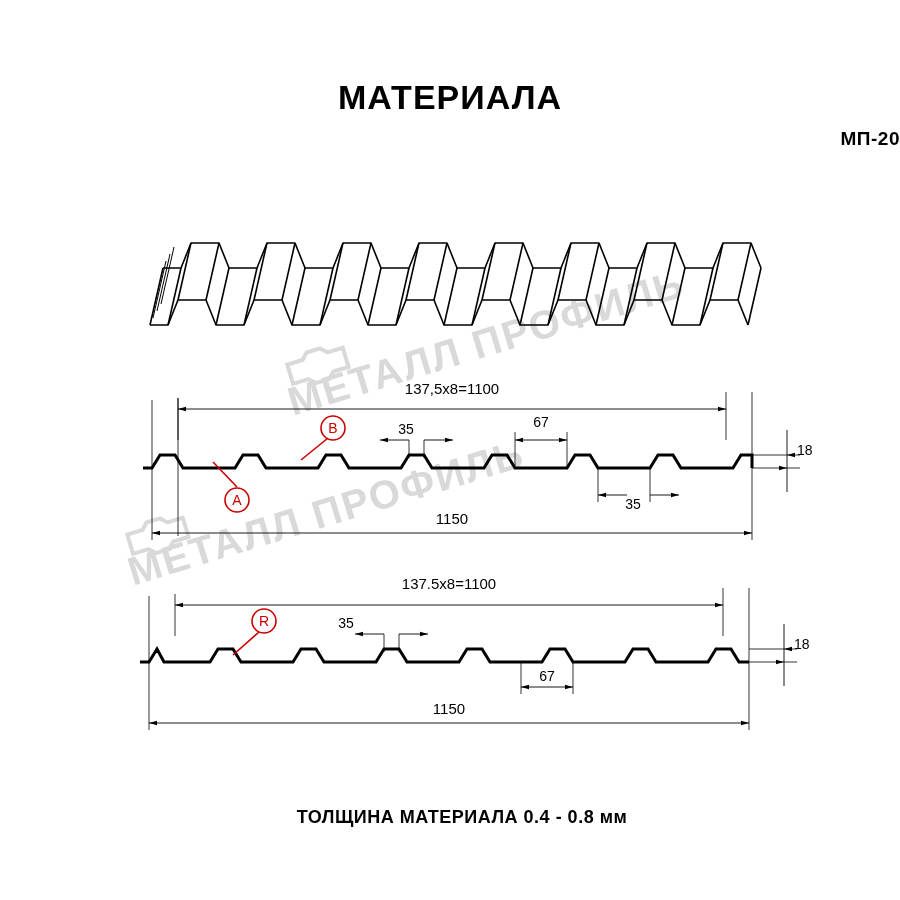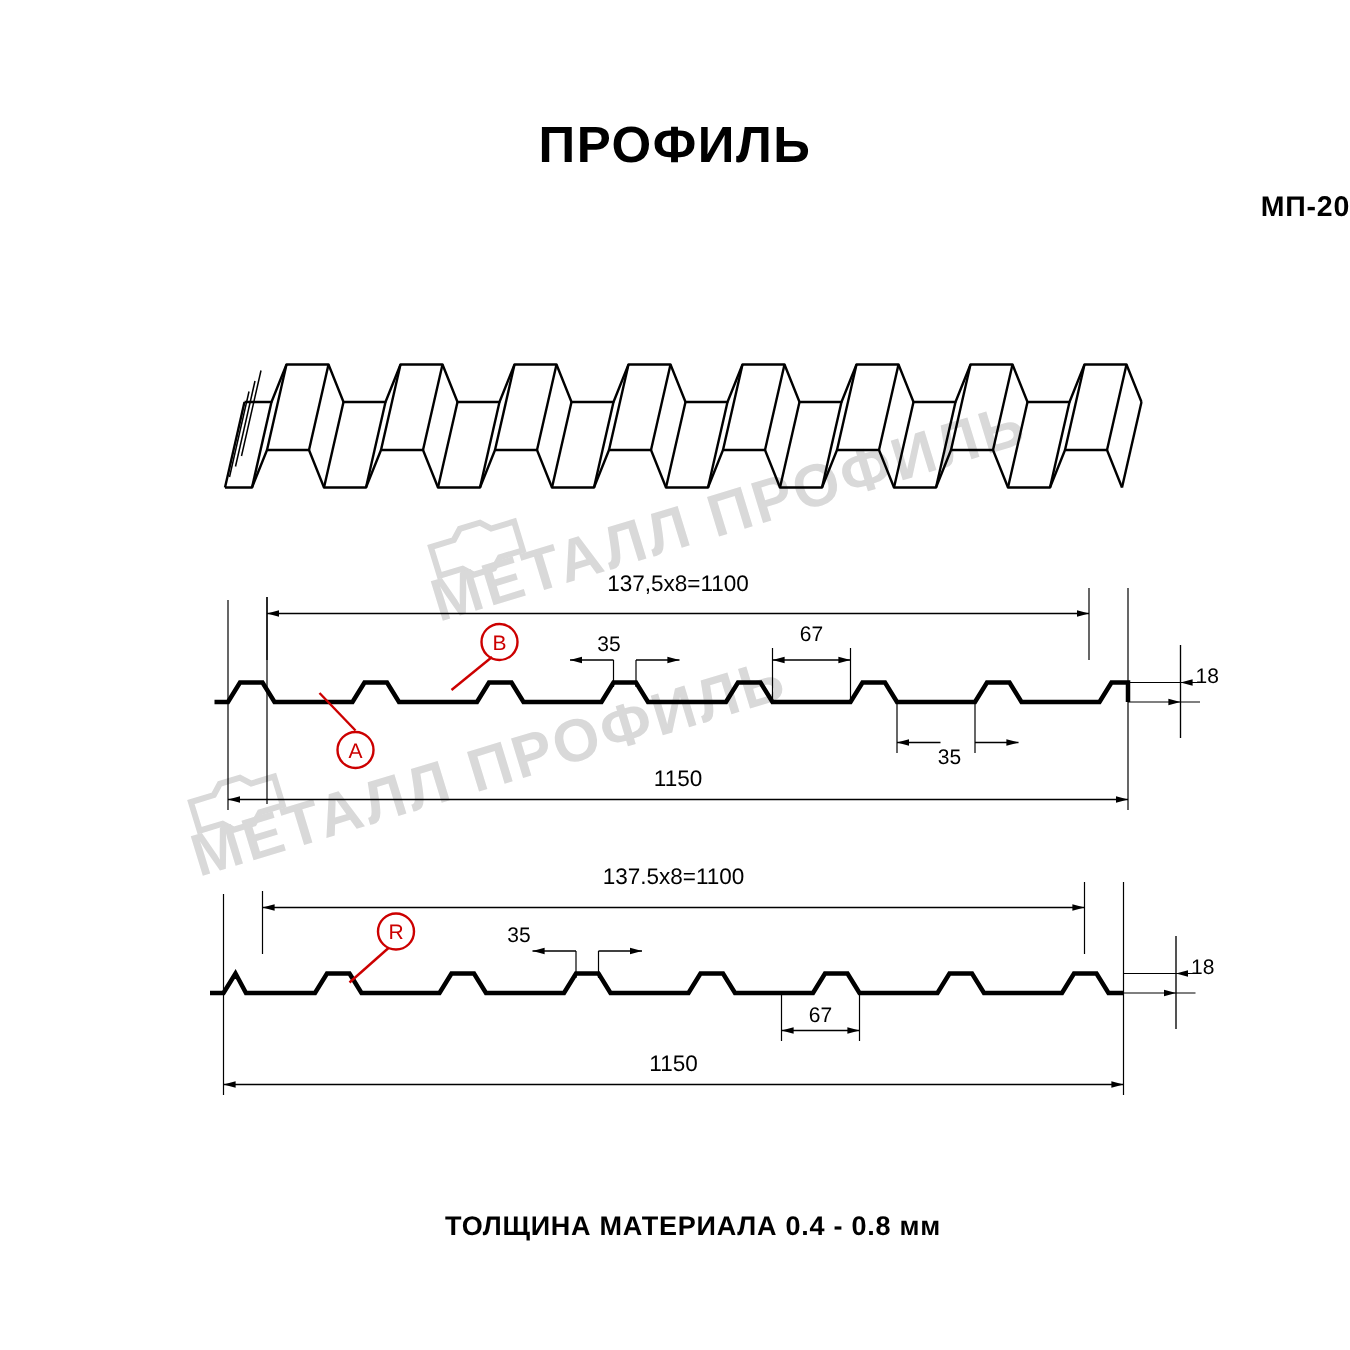--- a/index.html
+++ b/index.html
@@ -76,21 +76,21 @@
     transform: rotate(-17deg);
   }
   .wm-logo svg { display: block; }
 </style>
 </head>
 <body>
 
 <div class="page">
 
   <div class="title-block">
-    <div class="title">ПРОФИЛЬ</div>
+    <div class="title">МАТЕРИАЛА</div>
     <div class="subtitle">МП-20</div>
   </div>
 
   <div class="wm-logo" style="left:286px; top:345px;">
     <svg width="70" height="48" viewBox="0 0 70 48">
       <path d="M4 30 L4 10 L20 10 L26 4 L40 4 L46 10 L62 10 L62 30 L46 30 L40 36 L26 36 L20 30 Z" fill="none" stroke="#d9d9d9" stroke-width="4"></path>
     </svg>
   </div>
   <div class="wm wm1">МЕТАЛЛ ПРОФИЛЬ</div>
 

